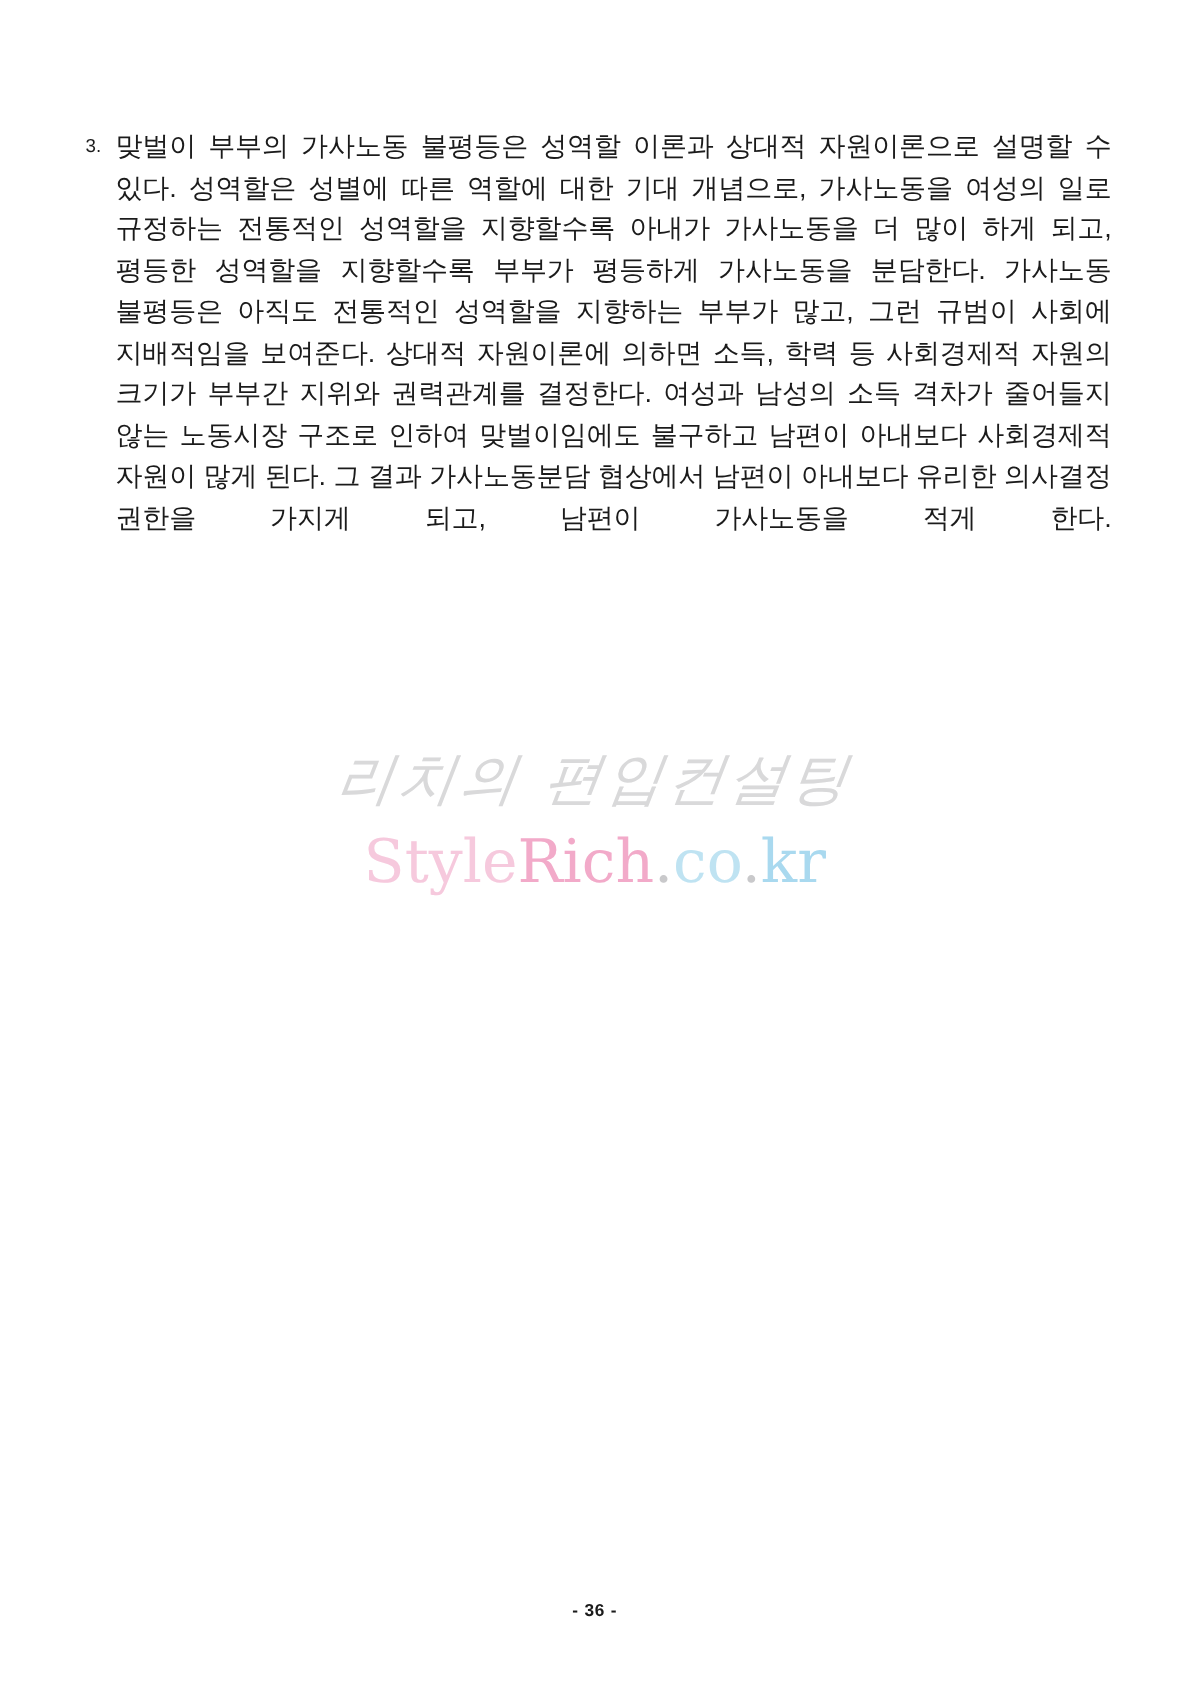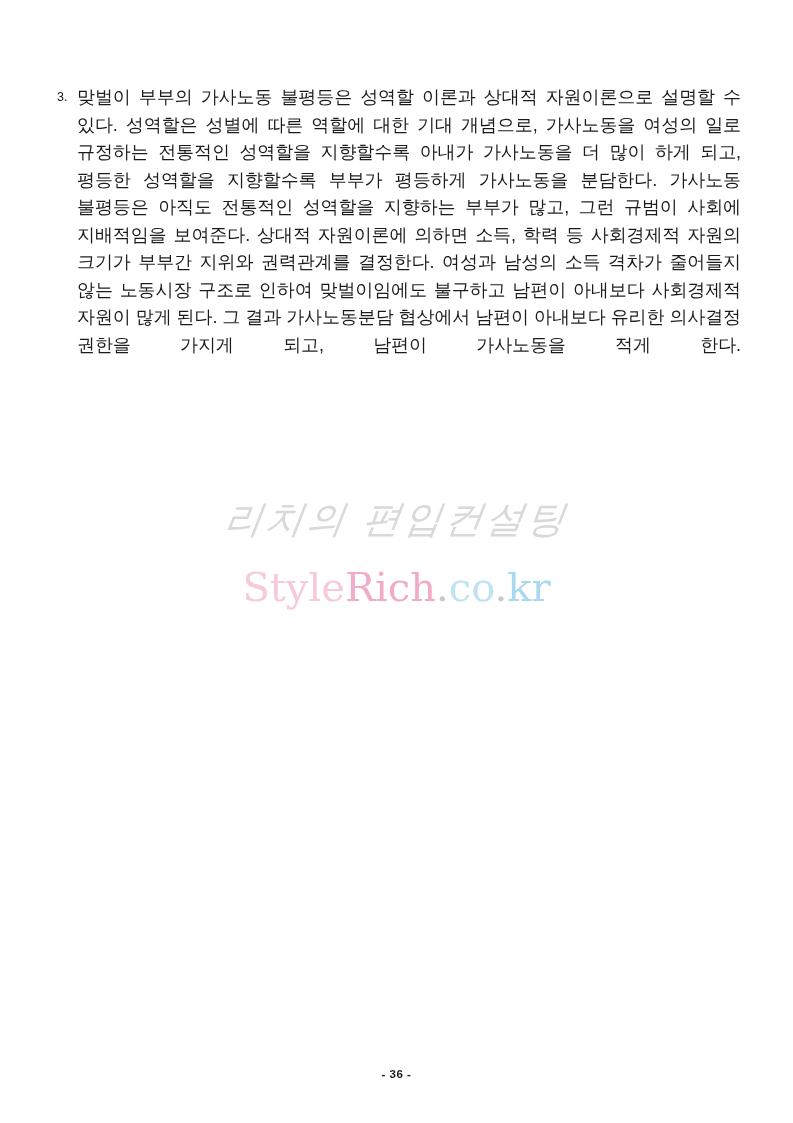--- a/index.html
+++ b/index.html
@@ -74,21 +74,21 @@
     font-weight: 400;
     line-height: 48px;
     transform: skewX(-8deg);
     display: inline-block;
   }
   .wm-brand {
     font-family: "DejaVu Serif", serif;
     font-size: 40px;
     line-height: 52px;
     letter-spacing: 0px;
-    margin-top: 18px;
+    margin-top: 6px;
   }
   .wm-style { color: #f6c9dd; }
   .wm-rich { color: #f2aac9; }
   .wm-dot { color: #c9c9cb; }
   .wm-co { color: #bfe3f2; }
   .wm-kr { color: #a9d9ef; }
   .page-number {
     position: absolute;
     left: 0;
     right: 0;

